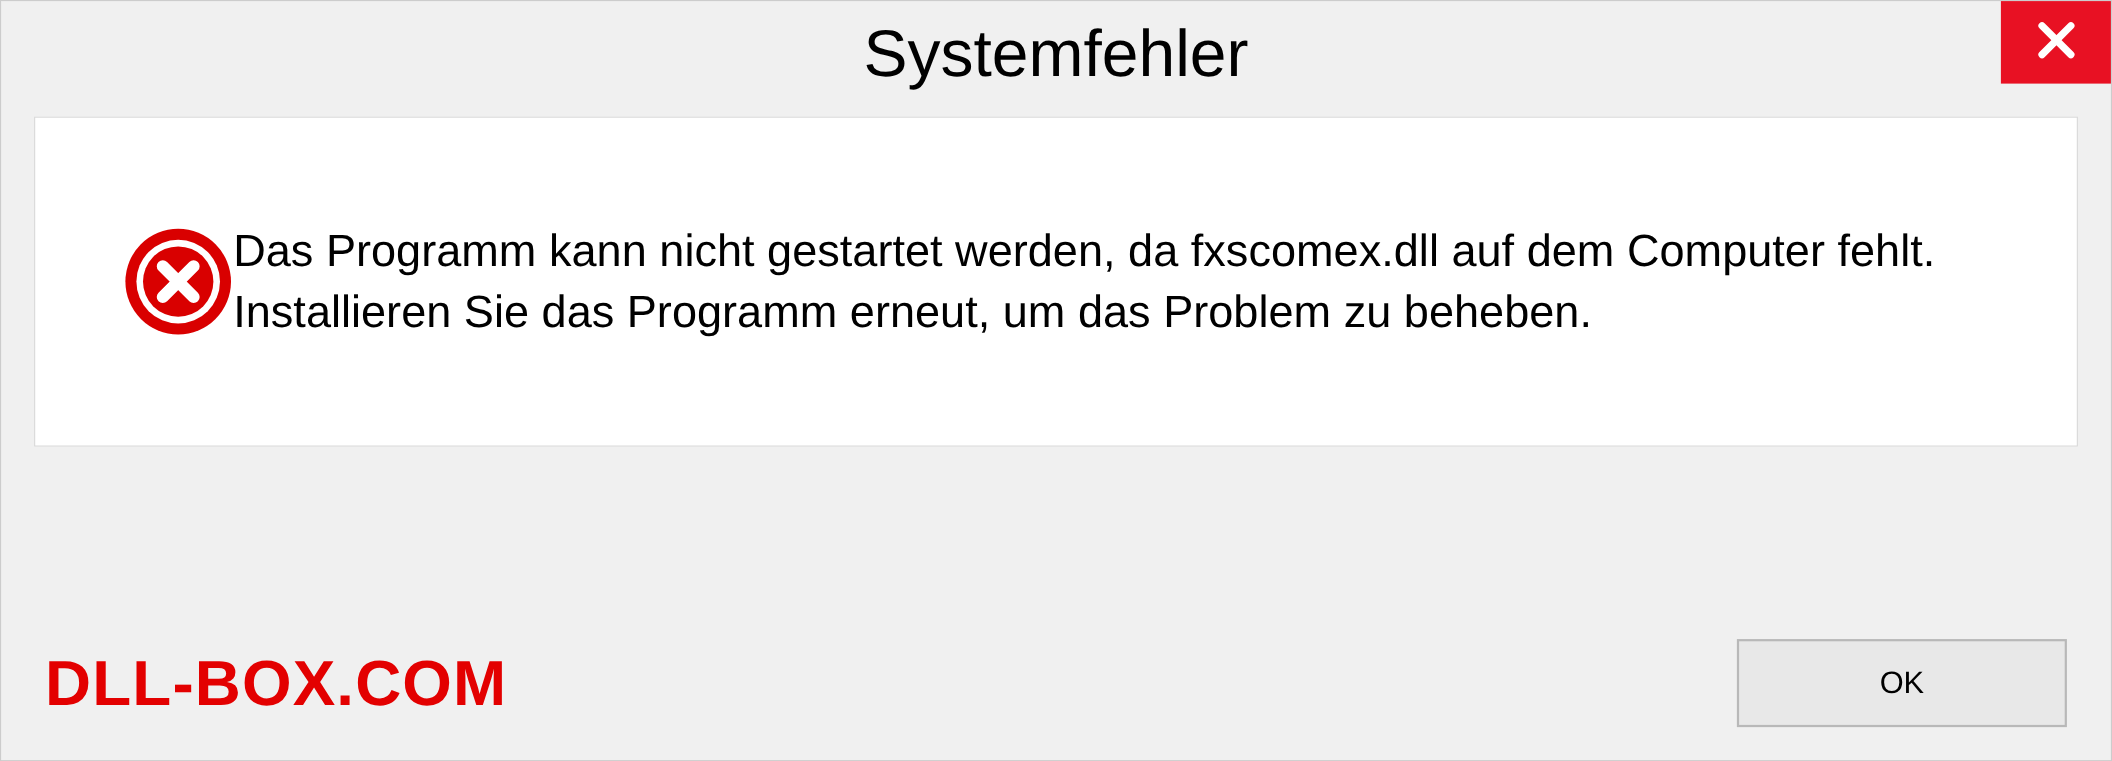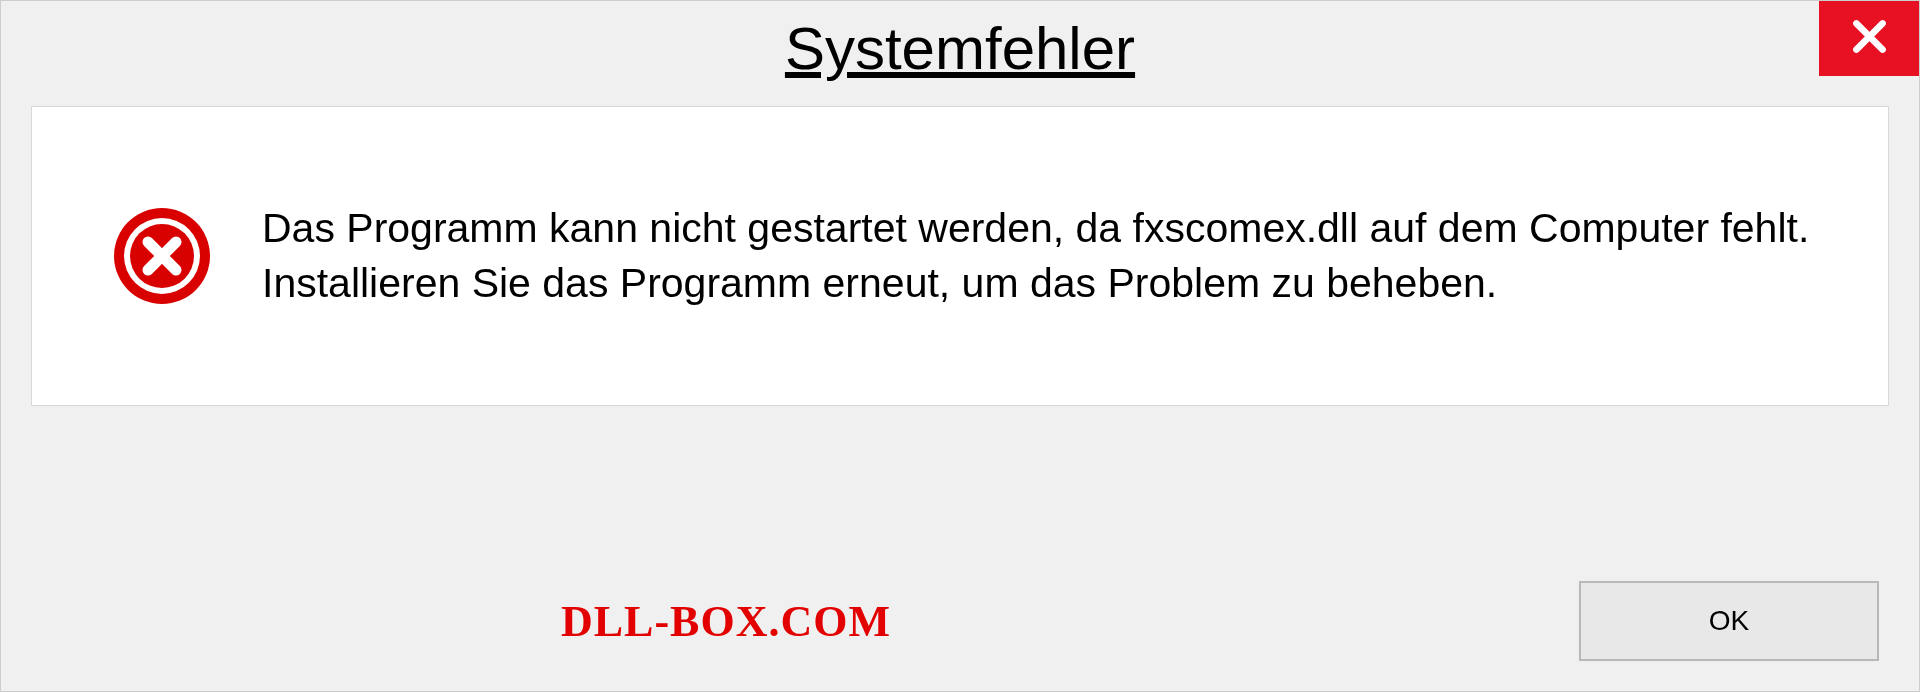--- a/index.html
+++ b/index.html
@@ -20,21 +20,20 @@
       background: #f0f0f0;
       position: relative;
       border: 1px solid #ccc;
     }
     .titlebar {
       position: relative;
       height: 95px;
       display: flex;
       align-items: center;
       justify-content: center;
-      text-decoration: underline;
     }
     .title {
       font-size: 60px;
       color: #000;
       font-weight: normal;
     }
     .close-button {
       position: absolute;
       top: 0;
       right: 0;
@@ -50,21 +49,20 @@
       width: 45px;
       height: 45px;
     }
     .content-box {
       margin: 10px 30px 30px 30px;
       background: #ffffff;
       border: 1px solid #d8d8d8;
       padding: 70px 60px 70px 80px;
       display: flex;
       align-items: center;
-      gap: 50px;
       min-height: 300px;
     }
     .error-icon {
       flex-shrink: 0;
       width: 100px;
       height: 100px;
     }
     .error-icon svg {
       width: 100%;
       height: 100%;
@@ -78,26 +76,25 @@
       position: absolute;
       bottom: 30px;
       right: 30px;
       left: 30px;
       display: flex;
       align-items: center;
       justify-content: space-between;
       padding: 0 10px;
     }
     .watermark {
-      font-size: 44px;
+      font-size: 58px;
       font-weight: 900;
       color: #e30000;
       letter-spacing: 1px;
-      margin-left: 520px;
-      font-family: Liberation Serif, serif;
+      font-family: Liberation Sans, sans-serif;
     }
     .ok-button {
       width: 300px;
       height: 80px;
       background: #e8e8e8;
       border: 2px solid #b8b8b8;
       font-size: 28px;
       color: #000;
       display: flex;
       align-items: center;

